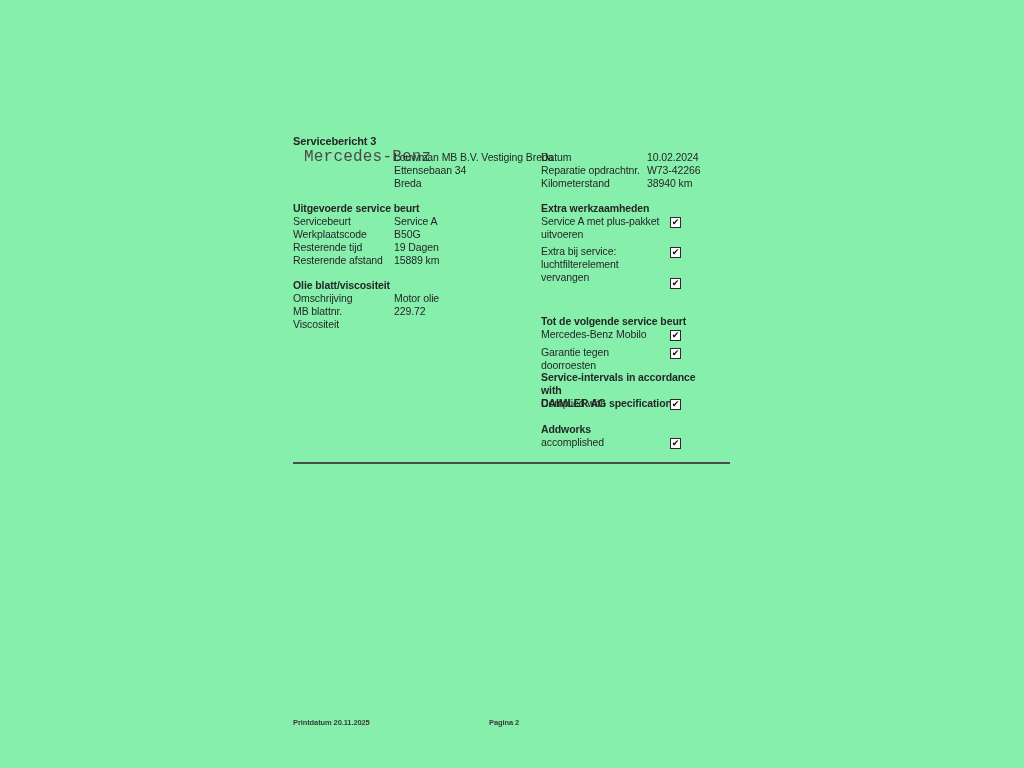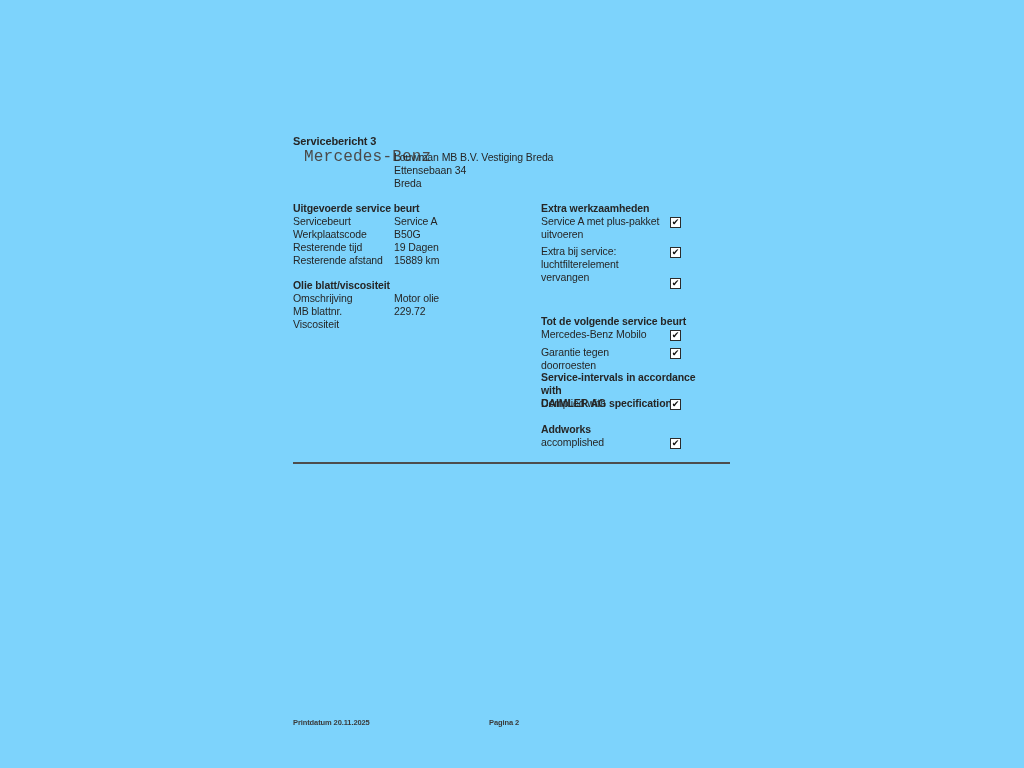--- a/index.html
+++ b/index.html
@@ -6,21 +6,21 @@
   html, body { width: 1024px; height: 768px; background: #ffffff; }
   body {
     font-family: "Liberation Sans", sans-serif;
     color: #262626;
     position: relative;
   }
   .page {
     position: absolute;
     left: 0; top: 0;
     width: 1024px; height: 768px;
-    background: #7dd3fc;
+    background: #86efac;
     overflow: hidden;
     padding-left: 13px;
   }
   .abs { position: absolute; }
   .txt {
     font-size: 10.5px;
     line-height: 13px;
     letter-spacing: -0.1px;
   }
   .pre { white-space: pre-line; }
@@ -83,20 +83,34 @@
 
   <div class="abs doc-title">Servicebericht 3</div>
   <div class="abs mb-logo">Mercedes-Benz</div>
 
   <div class="abs txt dealer">
     <div>Louwman MB B.V. Vestiging Breda</div>
     <div>Ettensebaan 34</div>
     <div>Breda</div>
   </div>
 
+  <div class="abs txt meta">
+    <div class="meta-row">
+      <span class="meta-label">Datum</span>
+      <span class="meta-value">10.02.2024</span>
+    </div>
+    <div class="meta-row">
+      <span class="meta-label">Reparatie opdrachtnr.</span>
+      <span class="meta-value">W73-42266</span>
+    </div>
+    <div class="meta-row">
+      <span class="meta-label">Kilometerstand</span>
+      <span class="meta-value">38940 km</span>
+    </div>
+  </div>
 
   <div class="abs txt lsec-head" style="top:202px">Uitgevoerde service beurt</div>
   <div class="abs txt lrow" style="top:215px">
     <span class="lbl">Servicebeurt</span>
     <span class="val">Service A</span>
   </div>
   <div class="abs txt lrow" style="top:228px">
     <span class="lbl">Werkplaatscode</span>
     <span class="val">B50G</span>
   </div>

